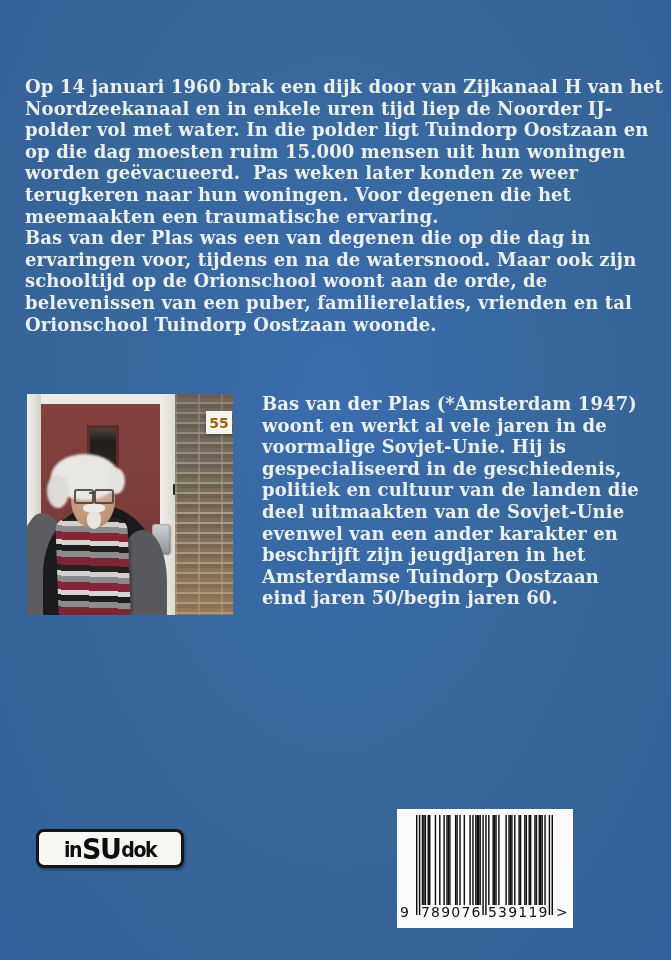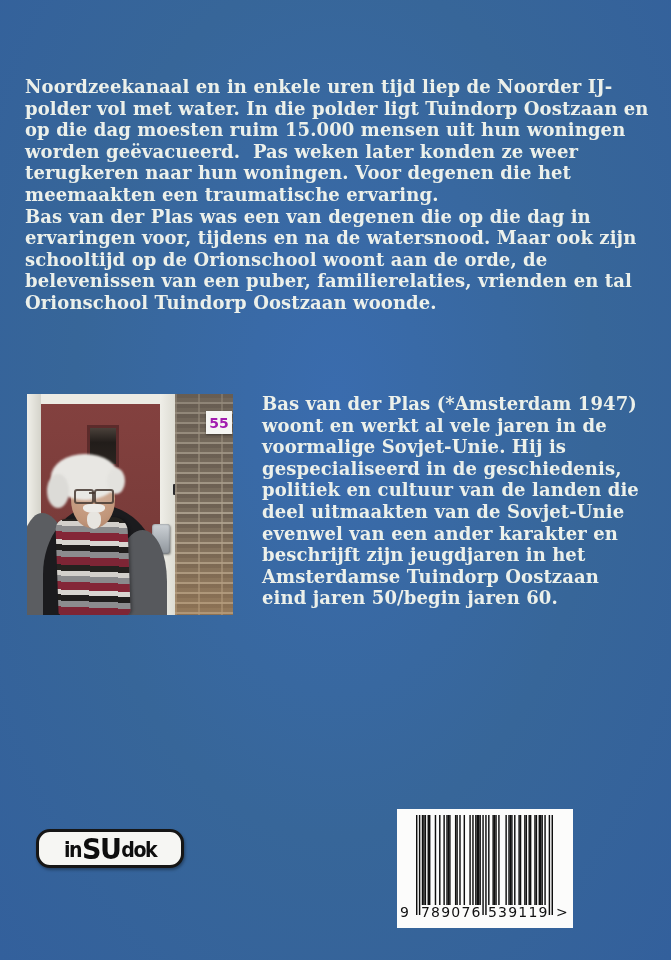--- a/index.html
+++ b/index.html
@@ -39,21 +39,21 @@
   .frame-right{left:133px;top:0;width:15px;height:221px;background:linear-gradient(90deg,#efeee8,#dddcd3);}
   .bricks{left:148px;top:0;width:58px;height:221px;
     background:
       repeating-linear-gradient(90deg, rgba(175,162,142,.55) 0 2px, rgba(0,0,0,0) 2px 23px),
       repeating-linear-gradient(180deg, #6f6254 0 4px, #7b6e5e 4px 8px, #a89c8a 8px 10px),
       #75685a;}
   .bricks-tint{left:148px;top:0;width:58px;height:221px;
     background:linear-gradient(180deg, rgba(90,85,80,.35) 0%, rgba(0,0,0,0) 55%, rgba(190,140,85,.38) 100%);}
   .house-number{
     left:179px;top:17px;width:26px;height:23px;background:#f5f5f2;
-    color:#a21caf;font-family:"DejaVu Sans",sans-serif;font-weight:bold;font-size:14px;
+    color:#a16207;font-family:"DejaVu Sans",sans-serif;font-weight:bold;font-size:14px;
     display:flex;align-items:center;justify-content:center;
     box-shadow:0 1px 2px rgba(0,0,0,.4);}
   .jacket-left{left:-8px;top:119px;width:54px;height:104px;background:#5b5d61;
     border-radius:45% 60% 0 0 / 55% 75% 0 0;}
   .collar{left:16px;top:111px;width:116px;height:112px;background:#1b1b1e;
     border-radius:48% 52% 0 0 / 62% 62% 0 0;}
   .jacket-right{left:86px;top:136px;width:54px;height:86px;background:#57595d;
     border-radius:55% 45% 0 0 / 75% 60% 0 0;}
   .scarf{
     left:30px;top:124px;width:72px;height:99px;transform:rotate(-2deg);
@@ -72,21 +72,21 @@
   .lens{position:absolute;width:16px;height:11px;border:2px solid rgba(70,58,50,.85);
     border-radius:3px;background:rgba(235,235,235,.12);}
   .lens.l{left:0;} .lens.r{left:20px;}
   .bridge{position:absolute;left:15px;top:3px;width:6px;height:2px;background:rgba(70,58,50,.85);}
   .stache{left:56px;top:110px;width:22px;height:9px;background:#edebe7;border-radius:40% 40% 60% 60%;filter:blur(.5px);}
   .goatee{left:60px;top:118px;width:14px;height:17px;background:#e7e5e0;border-radius:40% 40% 55% 55%;filter:blur(.5px);}
 
   
   .logo{
     position:absolute;left:36px;top:829px;width:148px;height:39px;
-    background:#f6f6f3;border:3px solid #161616;border-radius:14px;
+    background:#f6f6f3;border:3px solid #161616;border-radius:8px;
     box-sizing:border-box;
     display:flex;align-items:center;justify-content:center;
     box-shadow:1px 2px 3px rgba(0,0,0,.35), inset 0 0 0 2px #f6f6f3;
     font-family:"DejaVu Sans",sans-serif;font-weight:bold;color:#0e0e0e;
   }
   .logo span{letter-spacing:-1.5px;transform:scaleY(1.08);display:inline-block;}
   .lg-small{font-size:19px;}
   .lg-big{font-size:27px;margin:0 1px;}
 
   
@@ -97,20 +97,21 @@
   .bc-g1{left:24px;letter-spacing:1.2px;}
   .bc-g2{left:91px;letter-spacing:1.2px;}
   .bc-gt{left:159px;}
 </style>
 </head>
 <body>
 
 <div class="cover">
 
   <div class="textblock" id="synopsis">
+      <div class="tline">Op 14 januari 1960 brak een dijk door van Zijkanaal H van het</div>
       <div class="tline">Noordzeekanaal en in enkele uren tijd liep de Noorder IJ-</div>
       <div class="tline">polder vol met water. In die polder ligt Tuindorp Oostzaan en</div>
       <div class="tline">op die dag moesten ruim 15.000 mensen uit hun woningen</div>
       <div class="tline">worden geëvacueerd.  Pas weken later konden ze weer</div>
       <div class="tline">terugkeren naar hun woningen. Voor degenen die het</div>
       <div class="tline">meemaakten een traumatische ervaring.</div>
       <div class="tline">Bas van der Plas was een van degenen die op die dag in</div>
       <div class="tline">ervaringen voor, tijdens en na de watersnood. Maar ook zijn</div>
       <div class="tline">schooltijd op de Orionschool woont aan de orde, de</div>
       <div class="tline">belevenissen van een puber, familierelaties, vrienden en tal</div>

